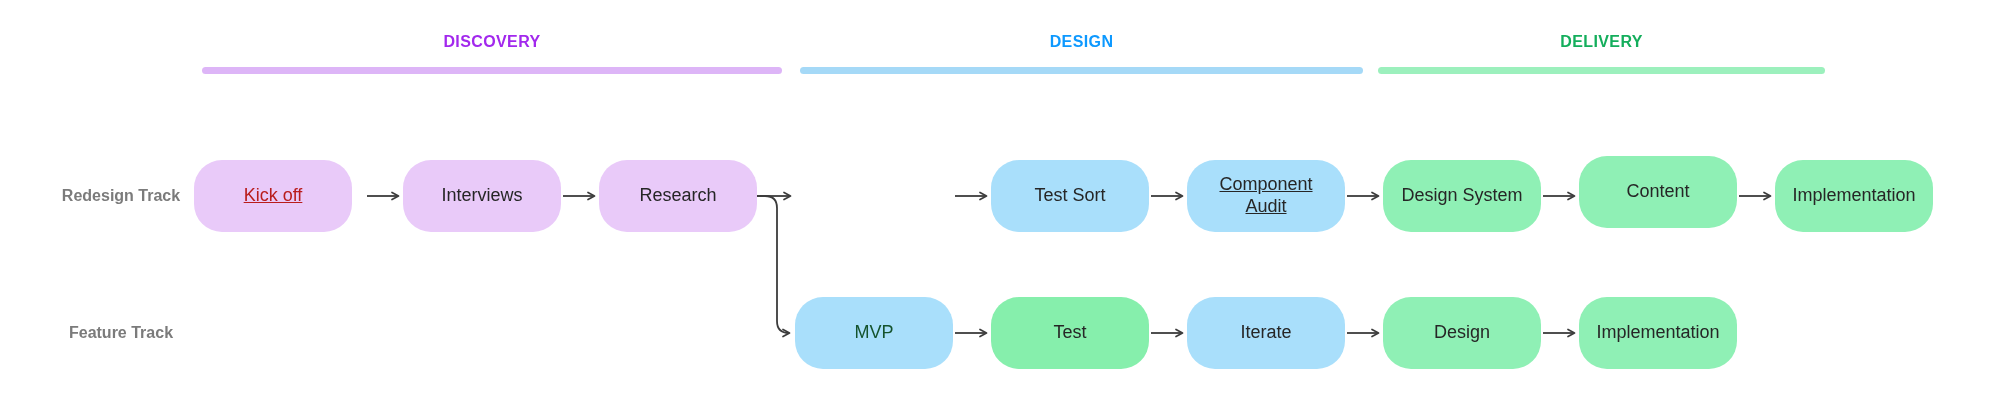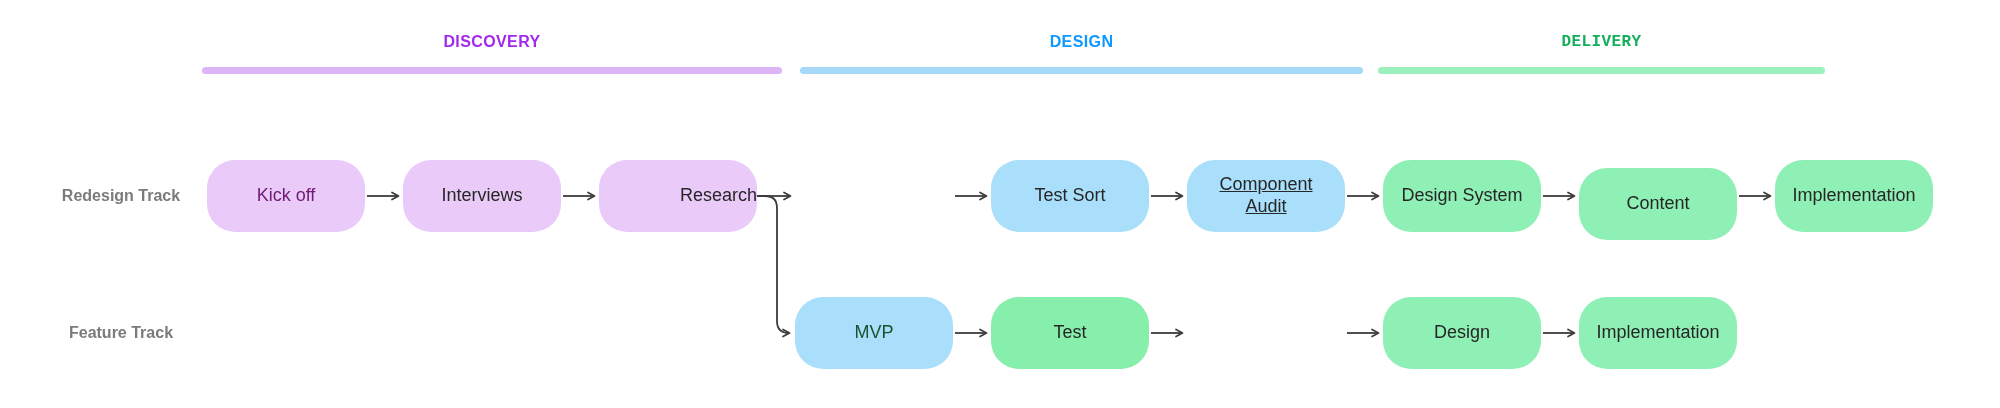--- a/index.html
+++ b/index.html
@@ -47,53 +47,56 @@
       <path d="M1151,333 H1182" fill="none" stroke="#3C3C3C" stroke-width="1.8" marker-end="url(#arrowhead)"></path>
       <path d="M1347,333 H1378" fill="none" stroke="#3C3C3C" stroke-width="1.8" marker-end="url(#arrowhead)"></path>
       <path d="M1543,333 H1574" fill="none" stroke="#3C3C3C" stroke-width="1.8" marker-end="url(#arrowhead)"></path>
       <path d="M757,196 H765 Q777,196 777,208 V321 Q777,333 789,333 H789" fill="none" stroke="#3C3C3C" stroke-width="1.8" marker-end="url(#arrowhead)"></path>
     </svg>
 <div class="phase-bar" style="left: 202px; width: 580px; top: 67px; height: 7px; background: rgb(221, 181, 247);"></div>
     <div class="phase-label" style="left: 492px; top: 33px; color: rgb(162, 40, 237);">DISCOVERY</div>
     <div class="phase-bar" style="left: 800px; width: 563px; top: 67px; height: 7px; background: rgb(165, 217, 247);"></div>
     <div class="phase-label" style="left: 1081.5px; top: 33px; color: rgb(13, 153, 255);">DESIGN</div>
     <div class="phase-bar" style="left: 1378px; width: 447px; top: 67px; height: 7px; background: rgb(156, 240, 189);"></div>
-    <div class="phase-label" style="left: 1601.5px; top: 33px; color: rgb(20, 174, 92); font-family: Liberation Mono, monospace;">DELIVERY</div>
+    <div class="phase-label" style="left: 1601.5px; top: 33px; color: rgb(20, 174, 92);">DELIVERY</div>
     <div class="track-label" style="left: 99px; top: 196px; color: rgb(123, 123, 123);">Redesign Track</div>
-    <div class="node" style="left: 207px; top: 160px; width: 158px; height: 72px; background: rgb(233, 202, 249); color: #701a75;">
+    <div class="node" style="left: 194px; top: 160px; width: 158px; height: 72px; background: rgb(233, 202, 249); color: #b91c1c; text-decoration: underline;">
       <span>Kick off</span>
     </div>
     <div class="node" style="left: 403px; top: 160px; width: 158px; height: 72px; background: rgb(233, 202, 249); color: rgb(38, 38, 38);">
       <span>Interviews</span>
     </div>
-    <div class="node" style="left: 599px; top: 160px; width: 158px; height: 72px; background: rgb(233, 202, 249); color: rgb(38, 38, 38); justify-content: flex-end;">
+    <div class="node" style="left: 599px; top: 160px; width: 158px; height: 72px; background: rgb(233, 202, 249); color: rgb(38, 38, 38);">
       <span>Research</span>
     </div>
     <div class="node" style="left: 991px; top: 160px; width: 158px; height: 72px; background: rgb(169, 223, 251); color: rgb(38, 38, 38);">
       <span>Test Sort</span>
     </div>
     <div class="node" style="left: 1187px; top: 160px; width: 158px; height: 72px; background: rgb(169, 223, 251); color: rgb(38, 38, 38); text-decoration: underline;">
       <span>Component
 Audit</span>
     </div>
     <div class="node" style="left: 1383px; top: 160px; width: 158px; height: 72px; background: rgb(143, 240, 181); color: rgb(38, 38, 38);">
       <span>Design System</span>
     </div>
-    <div class="node" style="left: 1579px; top: 168px; width: 158px; height: 72px; background: rgb(143, 240, 181); color: rgb(38, 38, 38);">
+    <div class="node" style="left: 1579px; top: 156px; width: 158px; height: 72px; background: rgb(143, 240, 181); color: rgb(38, 38, 38);">
       <span>Content</span>
     </div>
     <div class="node" style="left: 1775px; top: 160px; width: 158px; height: 72px; background: rgb(143, 240, 181); color: rgb(38, 38, 38);">
       <span>Implementation</span>
     </div>
     <div class="track-label" style="left: 99px; top: 333px; color: rgb(123, 123, 123);">Feature Track</div>
     <div class="node" style="left: 795px; top: 297px; width: 158px; height: 72px; background: rgb(169, 223, 251); color: #14532d;">
       <span>MVP</span>
     </div>
     <div class="node" style="left: 991px; top: 297px; width: 158px; height: 72px; background: #86efac; color: rgb(38, 38, 38);">
       <span>Test</span>
     </div>
+    <div class="node" style="left: 1187px; top: 297px; width: 158px; height: 72px; background: rgb(169, 223, 251); color: rgb(38, 38, 38);">
+      <span>Iterate</span>
+    </div>
     <div class="node" style="left: 1383px; top: 297px; width: 158px; height: 72px; background: rgb(143, 240, 181); color: rgb(38, 38, 38);">
       <span>Design</span>
     </div>
     <div class="node" style="left: 1579px; top: 297px; width: 158px; height: 72px; background: rgb(143, 240, 181); color: rgb(38, 38, 38);">
       <span>Implementation</span>
     </div>
   </div>
 
 </body></html>

